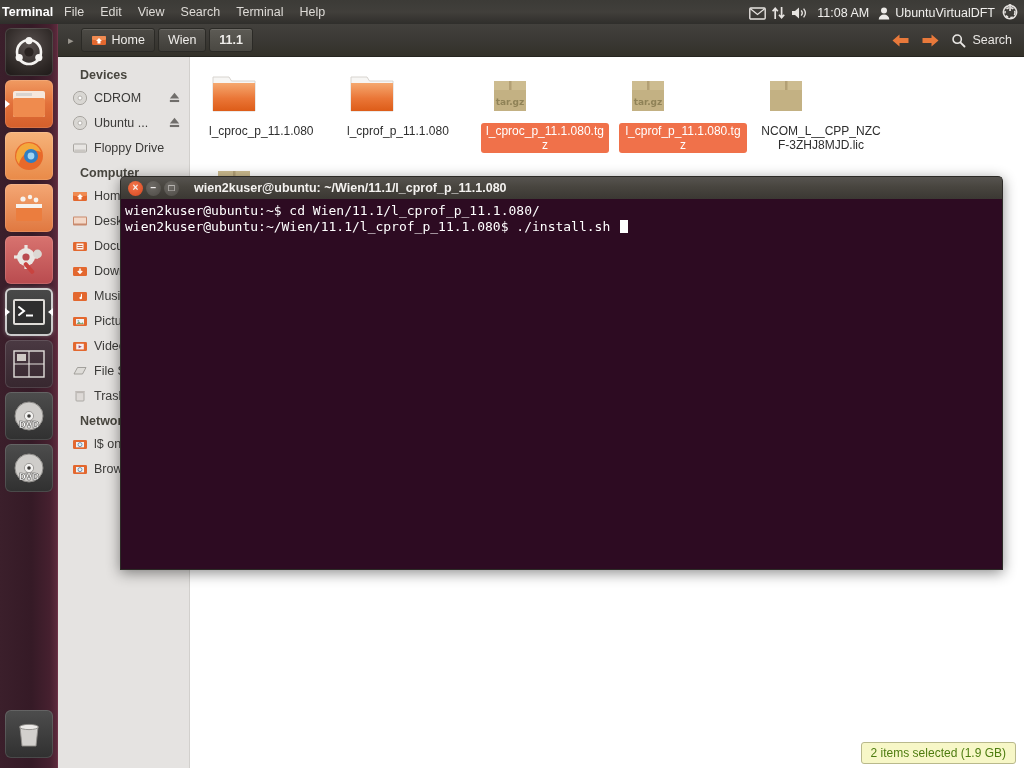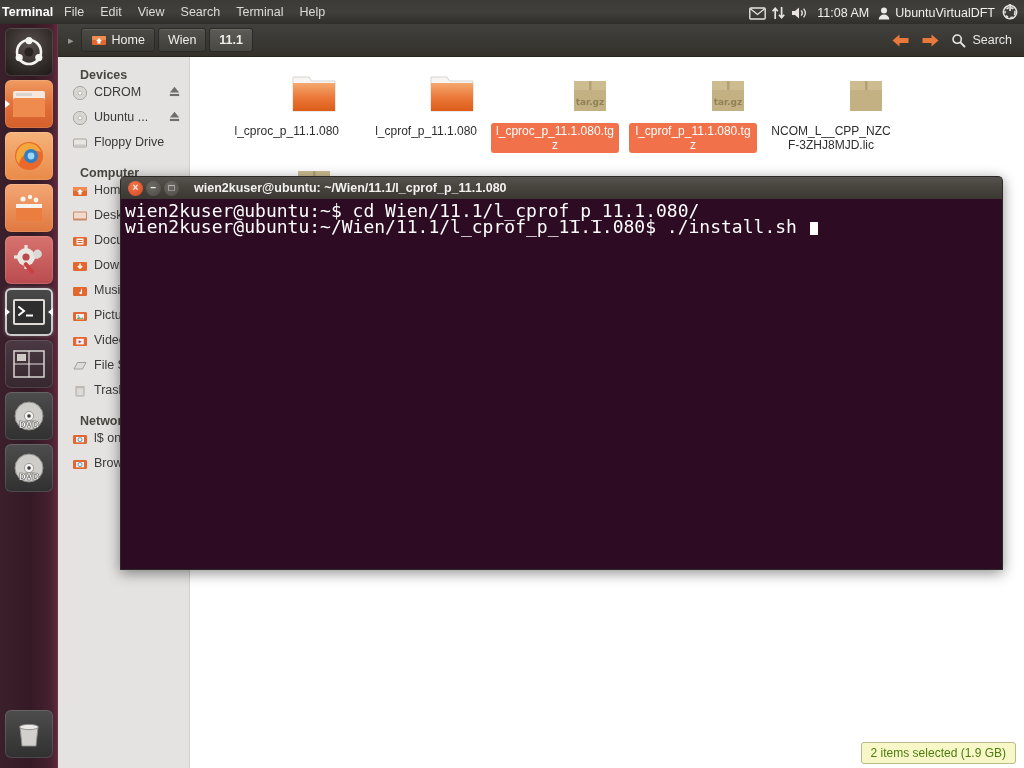--- a/index.html
+++ b/index.html
@@ -97,37 +97,37 @@
   #sidebar {
     position: absolute; left: 0; top: 0; width: 132px; height: 711px;
     background: #e5e3e1; border-right: 1px solid #d2d0cd;
     font-size: 12.5px; color: #3b3a38; padding-top: 5px;
     overflow: hidden;
   }
   .side-head {
     font-weight: bold; color: #48463f; padding: 6px 0 3px 10px; font-size: 12.5px; margin-left: 12px;
   }
   .side-item {
-    display: flex; height: 25px; padding-left: 14px;
+    display: flex; align-items: center; height: 25px; padding-left: 14px;
     gap: 6px; white-space: nowrap; overflow: hidden;
   }
   .side-item .lbl { overflow: hidden; text-overflow: clip; }
   .eject { margin-left: auto; margin-right: 8px; opacity: 0.75; }
   .sicon { width: 16px; height: 16px; flex: none; display: block; }
 
   #filearea {
     position: absolute; left: 133px; top: 0; width: 833px; height: 711px;
     background: #ffffff;
   }
   #icon-grid {
     display: flex; flex-wrap: wrap; padding: 6px 0 0 14px;
   }
   .fitem {
     width: 138px; padding-top: 6px;
-    display: flex; flex-direction: column; align-items: flex-end;
+    display: flex; flex-direction: column; align-items: flex-start;
     font-size: 12px; color: #2e2e2e; text-align: center;
   }
   .fglyph { width: 58px; height: 50px; position: relative; }
   .flabel {
     margin-top: 4px; line-height: 14px; max-width: 128px;
     padding: 1px 4px; border-radius: 3px; word-break: break-word;
   }
   .fitem.selected .flabel { background: #f0714a; color: #ffffff; }
 
   
@@ -148,21 +148,21 @@
     display: flex; align-items: center; justify-content: center;
     font-size: 10px; color: #f6f3f1; line-height: 1;
   }
   .wbtn.close { background: radial-gradient(circle at 40% 33%, #f4774c, #d6451f); }
   .wbtn.min   { background: radial-gradient(circle at 40% 33%, #6d6a65, #4e4b46); }
   .wbtn.max   { background: radial-gradient(circle at 40% 33%, #6d6a65, #4e4b46); }
   #term-title .ttext { margin-left: 12px; }
   #term-body {
     height: 371px; background: #2d0b22;
     padding: 4px 6px 0 4px;
-    font-family: "DejaVu Sans Mono", monospace; font-size: 18px;
+    font-family: "DejaVu Sans Mono", monospace; font-size: 13px;
     color: #ffffff; line-height: 15.5px;
     border: 1px solid #2c2a26; border-top: none;
     overflow: hidden;
   }
   .term-line { white-space: pre; }
   .cursor {
     display: inline-block; width: 8px; height: 13px;
     background: #ffffff; vertical-align: -2px; margin-left: 2px;
   }
 

